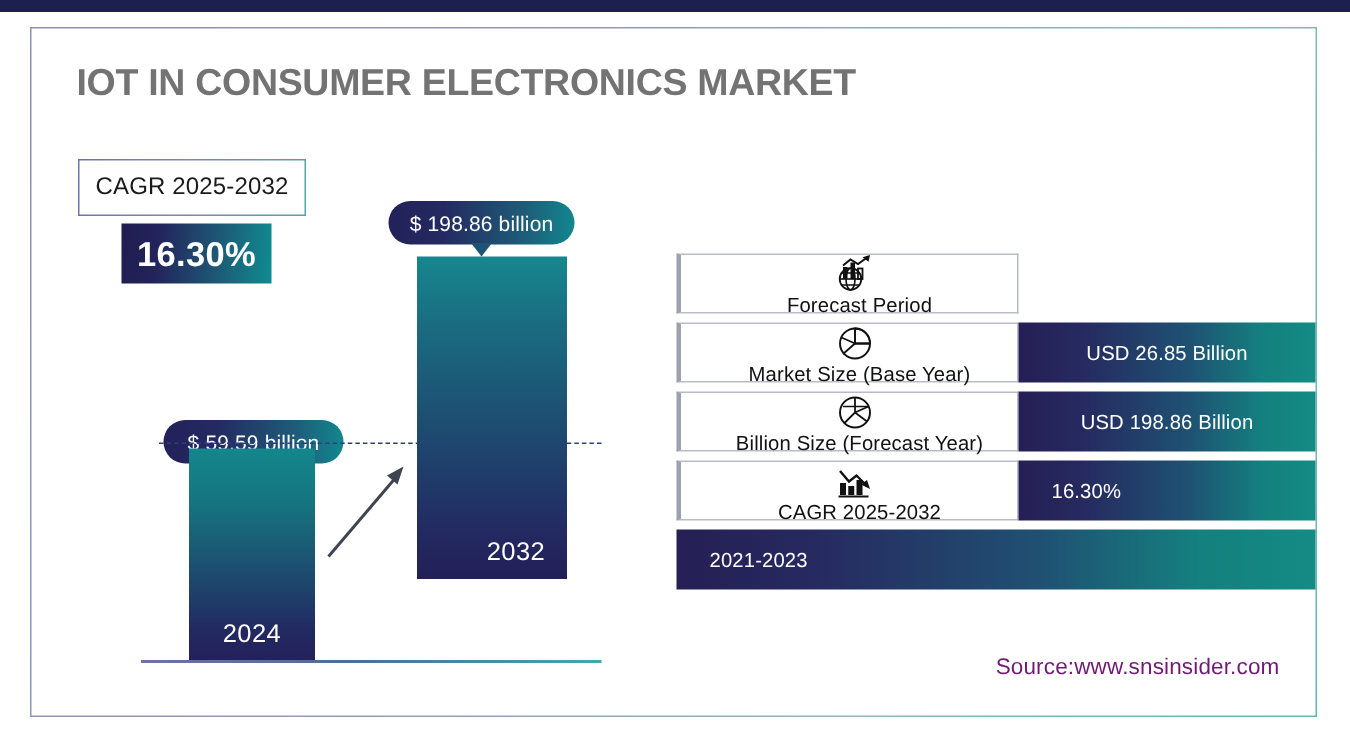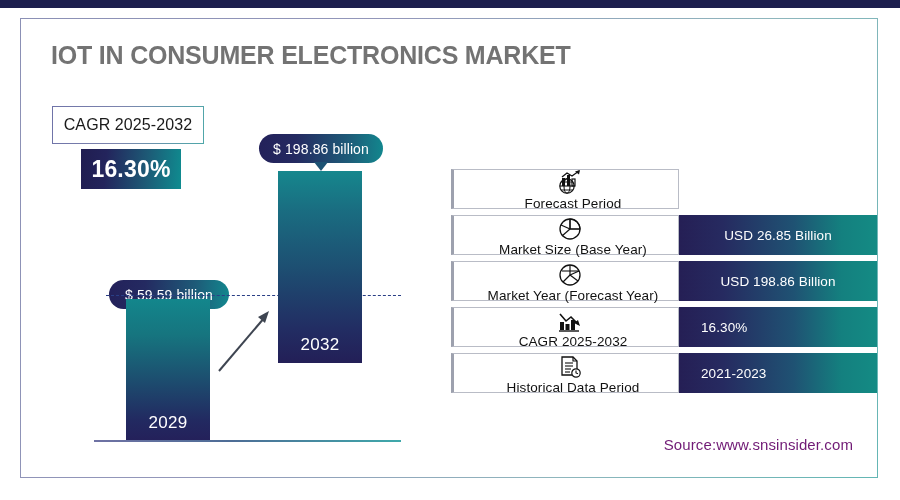--- a/index.html
+++ b/index.html
@@ -266,24 +266,24 @@
           <span>$ 59.59 billion</span>
         </div>
 
         <div class="bubble bubble-2032">
           <span>$ 198.86 billion</span>
         </div>
 
         <div class="dashed-line"></div>
 
         <div class="bar bar-2024" style="left:105px; top:280px; width:84px; height:142px;">
-          <div class="bar-year">2029</div>
-        </div>
-
-        <div class="bar bar-2032" style="left:257px; top:152px; width:84px; height:192px;">
+          <div class="bar-year">2024</div>
+        </div>
+
+        <div class="bar bar-2032" style="left:257px; top:152px; width:84px; height:215px;padding-left:16px;">
           <div class="bar-year">2032</div>
         </div>
 
         <svg class="growth-arrow" viewBox="0 0 70 76">
           <line x1="8" y1="70" x2="54" y2="16" stroke="#3e4551" stroke-width="2"></line>
           <polygon points="58,10 47,16 54,22" fill="#3e4551"></polygon>
         </svg>
 
         <div class="axis-line"></div>
       </div>
@@ -332,21 +332,21 @@
             <span class="icon-cell">
               <svg width="26" height="26" viewBox="0 0 26 26">
                 <circle cx="13" cy="13" r="10" fill="none" stroke="#111" stroke-width="1.3"></circle>
                 <line x1="13" y1="13" x2="13" y2="3" stroke="#111" stroke-width="1.2"></line>
                 <line x1="13" y1="13" x2="22" y2="9" stroke="#111" stroke-width="1.2"></line>
                 <line x1="13" y1="13" x2="21" y2="19" stroke="#111" stroke-width="1.2"></line>
                 <line x1="13" y1="13" x2="6" y2="20" stroke="#111" stroke-width="1.2"></line>
                 <line x1="5" y1="9" x2="22" y2="9" stroke="#111" stroke-width="1.1"></line>
               </svg>
             </span>
-            <span class="info-label-text">Market Year (Forecast Year)</span>
+            <span class="info-label-text">Billion Size (Forecast Year)</span>
           </div>
           <div class="info-value center">USD  198.86 Billion</div>
         </div>
 
         <div class="info-row">
           <div class="info-label">
             <span class="icon-cell">
               <svg width="26" height="26" viewBox="0 0 26 26">
                 <polyline points="3,6 9,13 14,9 21,16" fill="none" stroke="#111" stroke-width="1.6"></polyline>
                 <polygon points="23,18 21,12 17,15" fill="#111"></polygon>
@@ -355,35 +355,20 @@
                 <rect x="14" y="12" width="4" height="10" fill="#111"></rect>
                 <line x1="2" y1="23" x2="22" y2="23" stroke="#111" stroke-width="1.4"></line>
               </svg>
             </span>
             <span class="info-label-text">CAGR 2025-2032</span>
           </div>
           <div class="info-value left">16.30%</div>
         </div>
 
         <div class="info-row">
-          <div class="info-label">
-            <span class="icon-cell">
-              <svg width="26" height="26" viewBox="0 0 26 26">
-                <path d="M5,3 H16 L20,7 V21 H5 Z" fill="none" stroke="#111" stroke-width="1.3"></path>
-                <polyline points="16,3 16,7 20,7" fill="none" stroke="#111" stroke-width="1.2"></polyline>
-                <line x1="8" y1="9" x2="16" y2="9" stroke="#111" stroke-width="1.1"></line>
-                <line x1="8" y1="12" x2="16" y2="12" stroke="#111" stroke-width="1.1"></line>
-                <line x1="8" y1="15" x2="14" y2="15" stroke="#111" stroke-width="1.1"></line>
-                <line x1="8" y1="18" x2="13" y2="18" stroke="#111" stroke-width="1.1"></line>
-                <circle cx="19" cy="19" r="4.2" fill="#fff" stroke="#111" stroke-width="1.2"></circle>
-                <polyline points="19,16.6 19,19 21,19.8" fill="none" stroke="#111" stroke-width="1.1"></polyline>
-              </svg>
-            </span>
-            <span class="info-label-text">Historical Data Period</span>
-          </div>
           <div class="info-value left">2021-2023</div>
         </div>
 
       </div>
 
       <div class="source">Source:www.snsinsider.com</div>
 
     </div>
   </div>
 </div>

